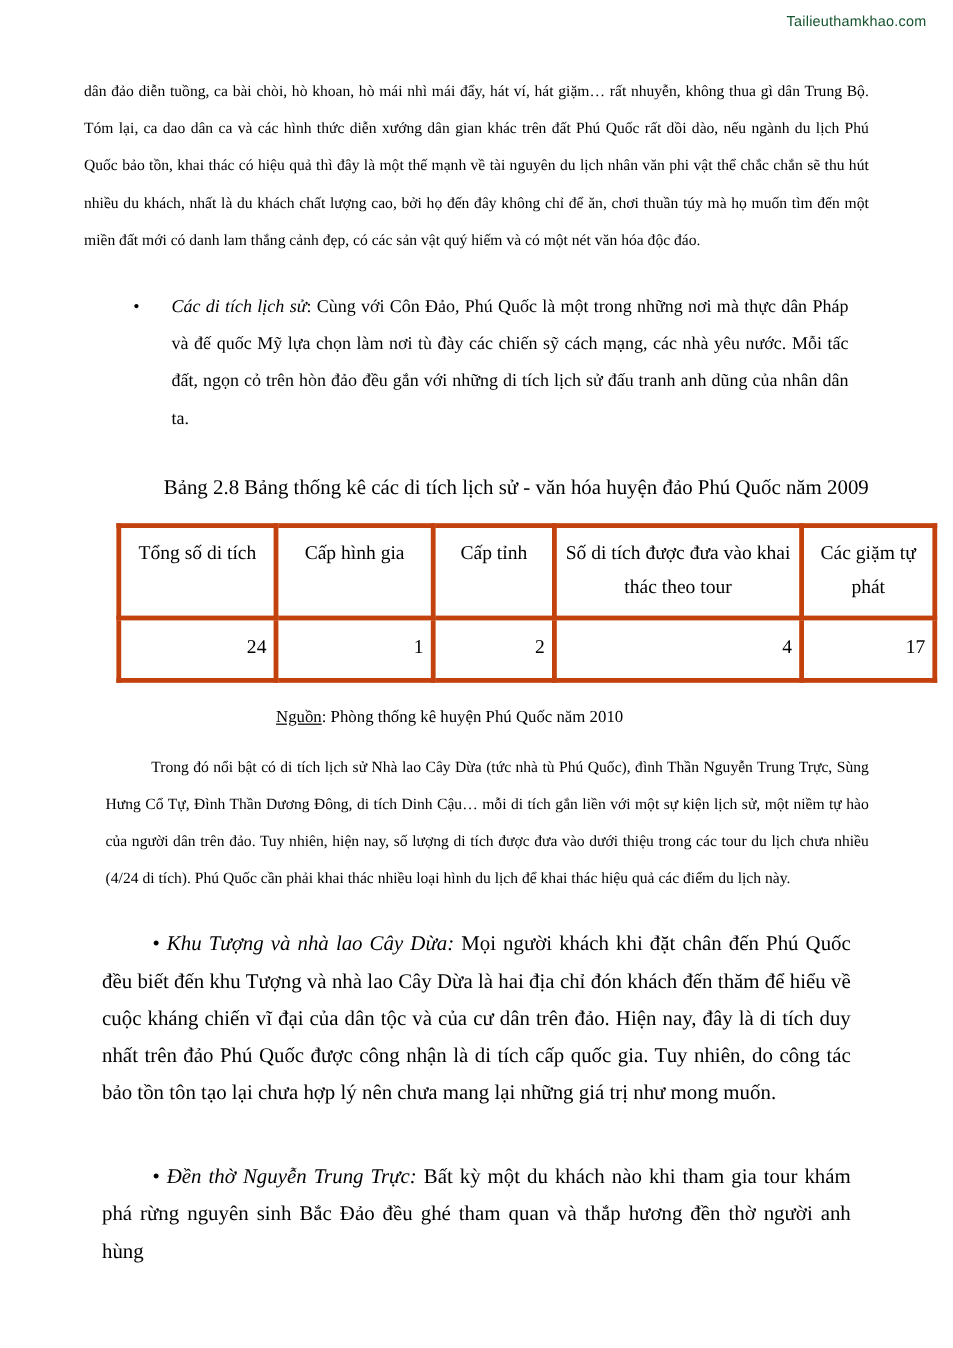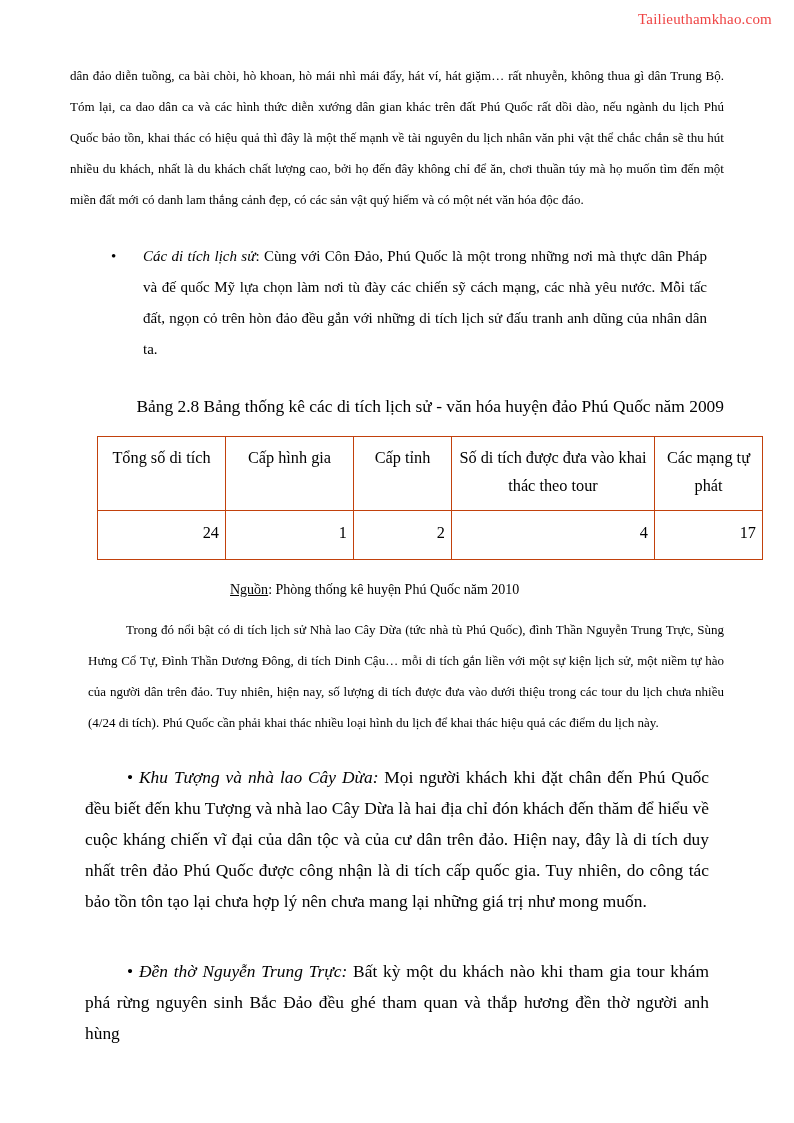--- a/index.html
+++ b/index.html
@@ -21,24 +21,24 @@
     width: 794px;
     height: 1123px;
     background: #fff;
     box-sizing: border-box;
   }
 
   .watermark {
     position: absolute;
     top: 11px;
     right: 22px;
-    font-family: Liberation Serif, serif;
-    font-size: 15px;
+    font-family: Liberation Sans, sans-serif;
+    font-size: 12px;
     letter-spacing: 0.2px;
-    color: #ef4444;
+    color: #14532d;
     user-select: none;
     white-space: nowrap;
   }
 
   .content {
     position: absolute;
     left: 70px;
     top: 60px;
     width: 654px;
   }
@@ -94,21 +94,21 @@
   .spacer-sm { height: 9px; }
   .spacer-md { height: 14px; }
 
   table.stat-table {
     border-collapse: collapse;
     margin: 0 0 0 27px;
     width: 600px;
     table-layout: fixed;
   }
   table.stat-table td {
-    border: 1px solid #c2410c;
+    border: 4px solid #c2410c;
     font-size: 16.3px;
     line-height: 28px;
     vertical-align: top;
     padding: 7px 6px 0 6px;
   }
   table.stat-table tr.head-row td {
     height: 66px;
     text-align: center;
   }
   table.stat-table tr.data-row td {
@@ -151,21 +151,21 @@
 
     <div class="spacer-md"></div>
 
     <table class="stat-table">
       <tbody>
         <tr class="head-row">
           <td class="col-1">Tổng số di tích</td>
           <td class="col-2">Cấp hình gia</td>
           <td class="col-3">Cấp tỉnh</td>
           <td class="col-4">Số di tích được đưa vào khai thác theo tour</td>
-          <td class="col-5">Các mạng tự phát</td>
+          <td class="col-5">Các giặm tự phát</td>
         </tr>
         <tr class="data-row">
           <td class="col-1">24</td>
           <td class="col-2">1</td>
           <td class="col-3">2</td>
           <td class="col-4">4</td>
           <td class="col-5">17</td>
         </tr>
       </tbody>
     </table>

